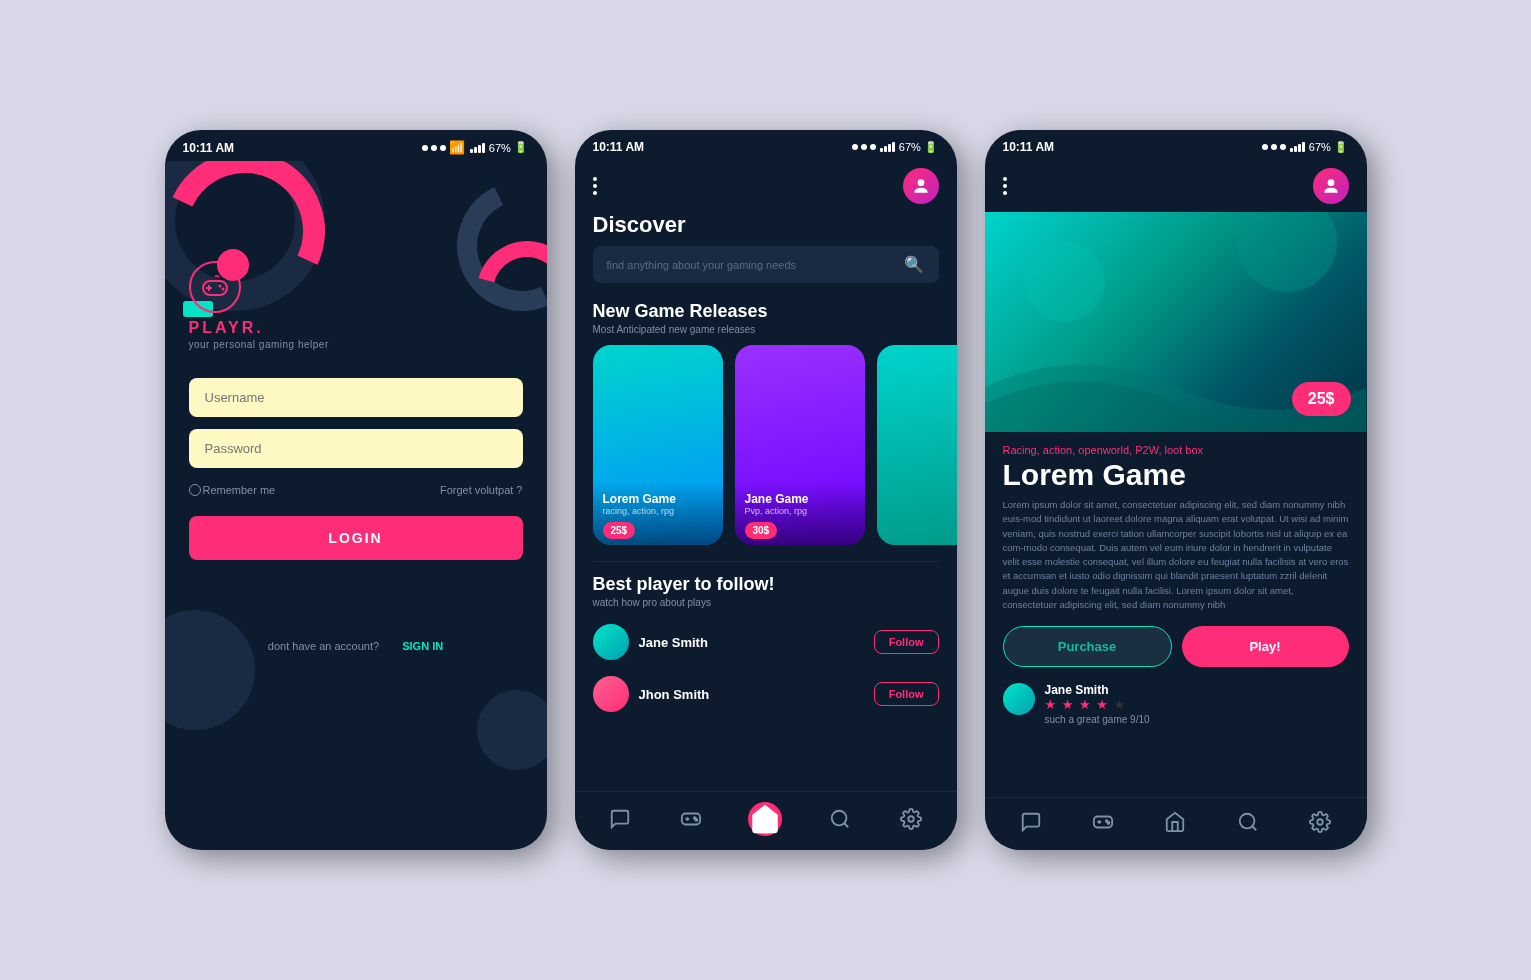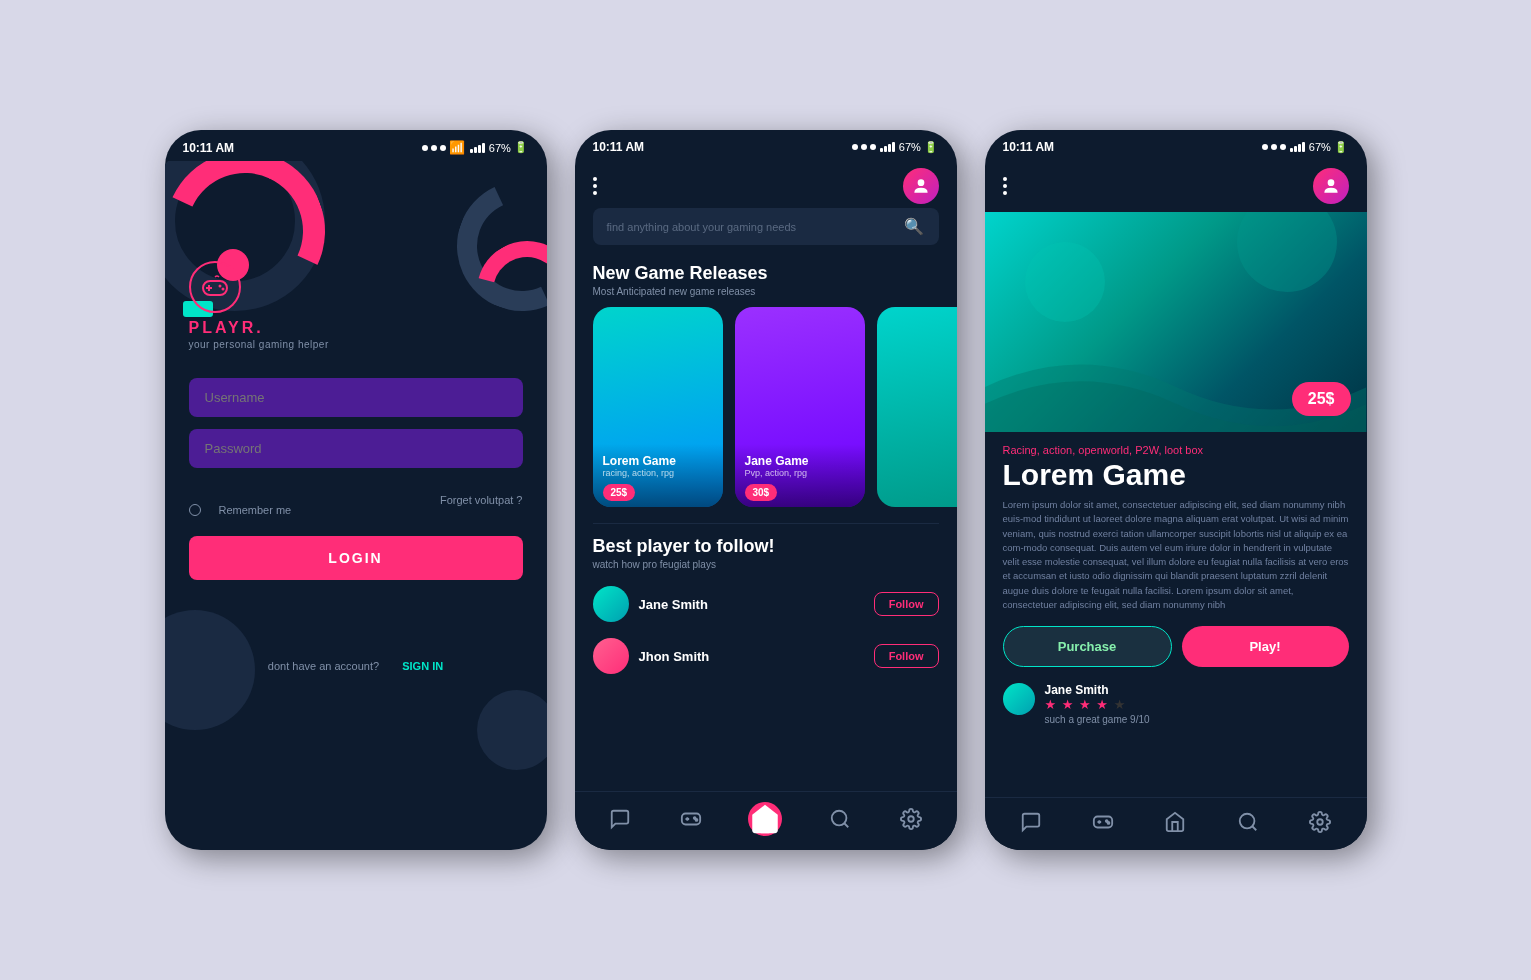--- a/index.html
+++ b/index.html
@@ -181,41 +181,40 @@
     .login-form {
       width: 100%;
       display: flex;
       flex-direction: column;
       gap: 12px;
     }
 
     .input-field {
       width: 100%;
       padding: 12px 16px;
-      background: #4c1d95;
+      background: #fef9c3;
       border: none;
       border-radius: 8px;
       color: #8090a8;
       font-size: 13px;
       outline: none;
     }
 
     .form-options {
       display: flex;
       justify-content: space-between;
       align-items: center;
       margin-top: 4px;
     }
     .remember-me {
       display: flex;
       align-items: center;
-      gap: 18px;
+      gap: 2px;
       color: #8090a8;
       font-size: 11px;
-      margin-top: 20px;
     }
     .checkbox {
       width: 12px; height: 12px;
       border-radius: 50%;
       border: 1.5px solid #8090a8;
     }
     .forget-password {
       color: #8090a8;
       font-size: 11px;
     }
@@ -498,21 +497,21 @@
       display: flex;
       gap: 10px;
       padding: 4px 18px 10px;
     }
     .purchase-btn {
       flex: 1;
       padding: 12px;
       background: #1a3040;
       border: 1.5px solid #00e5c8;
       border-radius: 24px;
-      color: #86efac;
+      color: #14b8a6;
       font-size: 13px;
       font-weight: 700;
       cursor: pointer;
       text-align: center;
     }
     .play-btn {
       flex: 1;
       padding: 12px;
       background: #ff2d78;
       border: none;
@@ -648,20 +647,21 @@
           <div class="menu-dot"></div>
         </div>
         <div class="avatar-circle">
           <svg viewBox="0 0 24 24" fill="white">
             <circle cx="12" cy="8" r="4"></circle>
             <path d="M4 20 Q4 14 12 14 Q20 14 20 20"></path>
           </svg>
         </div>
       </div>
 
+      <div class="discover-title">Discover</div>
 
       <div class="search-bar">
         <span class="search-placeholder">find anything about your gaming needs</span>
         <span style="color:#5a6a82;">🔍</span>
       </div>
 
       <div class="section-title">New Game Releases</div>
       <div class="section-subtitle">Most Anticipated  new game releases</div>
 
       <div class="games-scroll">
@@ -682,21 +682,21 @@
           </div>
         </div>
 
         <div class="game-card game-card-3">
         </div>
       </div>
 
       <div class="section-divider"></div>
 
       <div class="players-section-title">Best player to follow!</div>
-      <div class="players-section-subtitle">watch how pro feugiat plays</div>
+      <div class="players-section-subtitle">watch how pro about plays</div>
 
       <div class="player-row">
         <div class="player-avatar player-avatar-1"></div>
         <span class="player-name">Jane Smith</span>
         <button class="follow-btn">Follow</button>
       </div>
       <div class="player-row">
         <div class="player-avatar player-avatar-2"></div>
         <span class="player-name">Jhon Smith</span>
         <button class="follow-btn">Follow</button>

